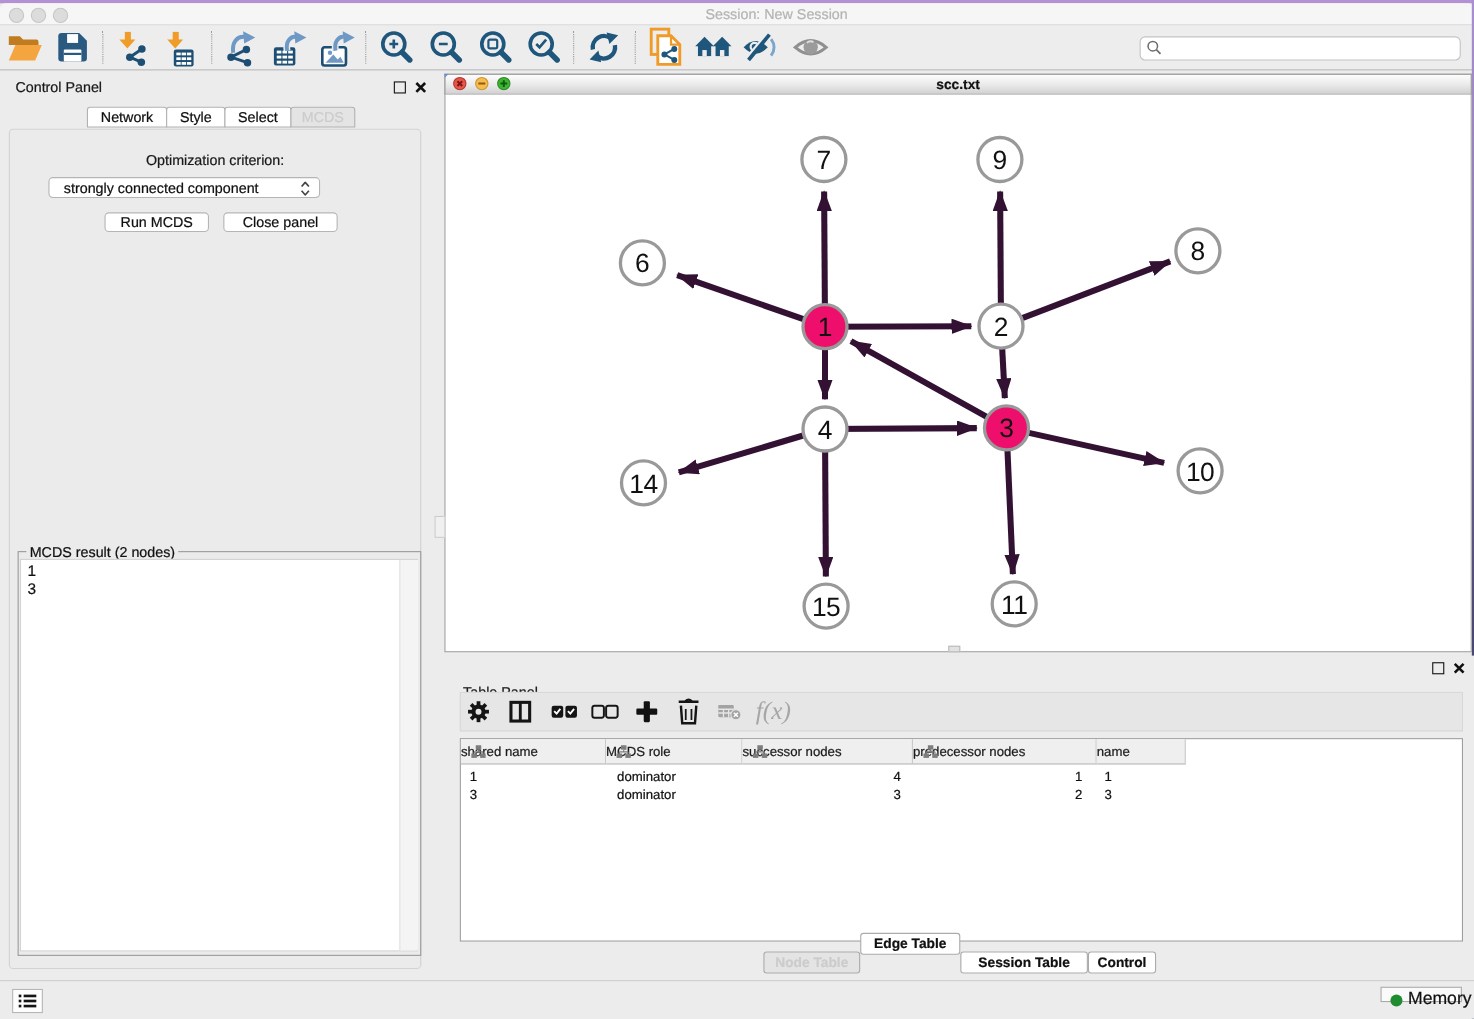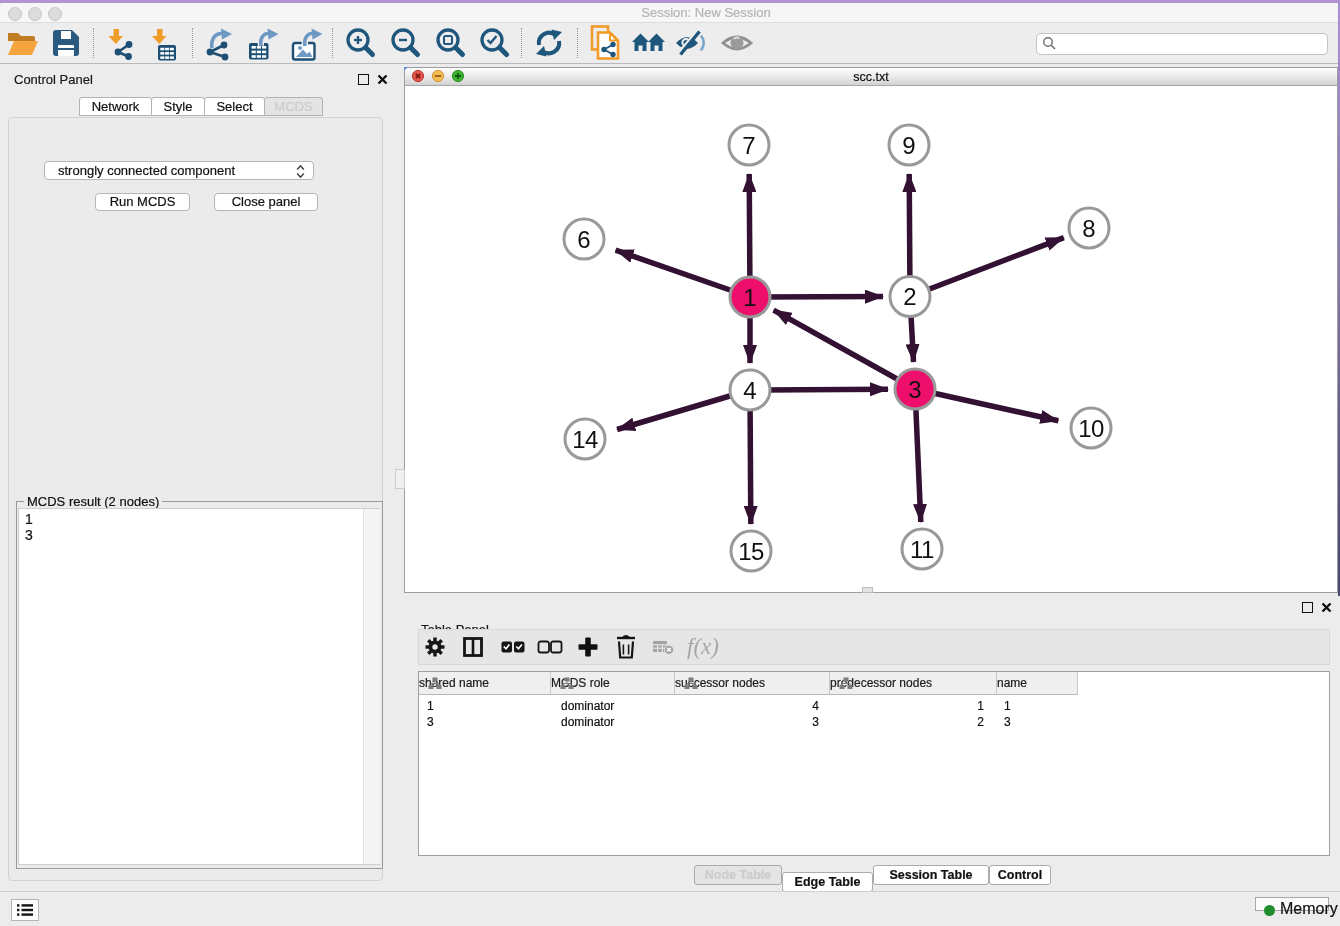--- a/index.html
+++ b/index.html
@@ -14,30 +14,30 @@
   #toolbar{left:0;top:22px;width:1340px;height:42px;background:#ededed;border-top:1px solid #dcdcdc;border-bottom:1px solid #b9b9b9;box-sizing:border-box;}
   .vsep{top:28px;width:0;height:30px;border-left:1px dotted #9a9a9a;}
   #searchbox{left:1036px;top:33px;width:290px;height:20px;background:#fff;border:1px solid #c3c3c3;border-radius:5px;}
   #rightedge{left:1338px;top:0;width:2px;height:926px;background:linear-gradient(#a98fd0,#8577a8 30%,#4d4a74 60%,#20355f);}
   
   #leftpanel{left:0;top:65px;width:391px;height:826px;background:#ececec;}
   .paneltitle{font-size:13px;color:#1a1a1a;}
   .tab{position:absolute;top:32px;height:19px;background:#fff;border:1px solid #b2b2b2;border-radius:3px 3px 0 0;box-sizing:border-box;font-size:13px;text-align:center;line-height:18px;color:#111;}
   #innerbox{left:8px;top:52px;width:375px;height:764px;border:1px solid #d2d2d2;border-radius:4px;background:#ebebeb;box-sizing:border-box;}
   #optlabel{left:0;top:73px;width:391px;text-align:center;font-size:13px;color:#1a1a1a;}
-  #dropdown{left:44px;top:96px;width:270px;height:19px;background:#fff;border:1px solid #b5b5b5;border-radius:4px;font-size:13px;line-height:18px;color:#111;box-sizing:border-box;padding-left:13px;}
+  #dropdown{left:44px;top:96px;width:247px;height:19px;background:#fff;border:1px solid #b5b5b5;border-radius:4px;font-size:13px;line-height:18px;color:#111;box-sizing:border-box;padding-left:13px;}
   .pbtn{position:absolute;height:18px;background:#fff;border:1px solid #b5b5b5;border-radius:4px;box-sizing:border-box;font-size:13px;text-align:center;line-height:16px;color:#111;}
   #fieldset{left:16px;top:436px;width:367px;height:368px;border:1px solid #9a9a9a;box-sizing:border-box;}
   #legend{left:24px;top:429px;background:#ebebeb;padding:0 3px;font-size:13px;color:#111;}
   #mlist{left:18px;top:443px;width:362px;height:357px;background:#fff;border:1px solid #cfcfcf;box-sizing:border-box;}
   #mscroll{left:363px;top:444px;width:16px;height:355px;background:#f4f4f4;border-left:1px solid #e2e2e2;}
   
   #netwin{left:404px;top:67px;width:934px;height:526px;background:#fff;border:1px solid #9e9e9e;box-sizing:border-box;}
   #nettitle{left:404px;top:67px;width:934px;height:19px;background:linear-gradient(#fdfdfd,#e9e9e9 55%,#d2d2d2);border:1px solid #9e9e9e;border-bottom:1px solid #a8a8a8;box-sizing:border-box;}
-  #netname{left:404px;top:70px;width:934px;text-align:center;font-size:12.5px;font-weight:normal;color:#111;}
+  #netname{left:404px;top:70px;width:934px;text-align:center;font-size:12.5px;font-weight:bold;color:#111;}
   
   #tablepanel{left:404px;top:596px;width:936px;height:295px;background:#ececec;}
   #ttoolbar{left:14px;top:33px;width:912px;height:36px;background:#e6e6e6;border:1px solid #d8d8d8;box-sizing:border-box;}
   #tablearea{left:14px;top:75px;width:912px;height:185px;background:#fff;border:1px solid #9e9e9e;box-sizing:border-box;}
   .hicon{position:absolute;left:9px;top:5px;}
   .thcell{position:absolute;top:0;height:23px;background:#efefef;border-right:1px solid #c9c9c9;border-bottom:1px solid #b9b9b9;box-sizing:border-box;font-size:12px;color:#1a1a1a;line-height:22px;}
   .trow{position:absolute;font-size:12px;color:#111;}
   .btab{position:absolute;height:20px;background:#fff;border:1px solid #ababab;border-radius:3px;box-sizing:border-box;font-size:12.5px;font-weight:bold;text-align:center;line-height:18px;color:#111;}
   
   #statusbar{left:0;top:891px;width:1340px;height:35px;background:#ececec;border-top:1px solid #cfcfcf;box-sizing:border-box;}
@@ -219,26 +219,27 @@
   <div class="abs paneltitle" style="left:14px;top:7px;">Control Panel</div>
   <div class="abs" style="left:358px;top:9px;width:9px;height:9px;border:1.5px solid #111;"></div>
   <svg class="abs" style="left:377px;top:9px;" width="11" height="11" viewBox="0 0 11 11">
       <path d="M1.5,1.5 L9.5,9.5 M9.5,1.5 L1.5,9.5" stroke="#111" stroke-width="2.4"></path>
     </svg>
   <div class="abs tab" style="left:79px;width:73px;">Network</div>
   <div class="abs tab" style="left:151px;width:54px;">Style</div>
   <div class="abs tab" style="left:204px;width:61px;">Select</div>
   <div class="abs tab" style="left:264px;width:59px;background:#e4e4e4;color:#ccc;">MCDS</div>
   <div class="abs" id="innerbox"></div>
+  <div class="abs" id="optlabel">Optimization criterion:</div>
   <div class="abs" id="dropdown">strongly connected component<svg style="position:absolute;right:8px;top:3px;" width="9" height="13" viewBox="0 0 9 13">
         <path d="M1.2 4.6 L4.5 0.8 L7.8 4.6" fill="none" stroke="#444" stroke-width="1.5"></path>
         <path d="M1.2 8.4 L4.5 12.2 L7.8 8.4" fill="none" stroke="#444" stroke-width="1.5"></path>
       </svg></div>
   <div class="abs pbtn" style="left:95px;top:128px;width:95px;">Run MCDS</div>
-  <div class="abs pbtn" style="left:214px;top:128px;width:104px;">Close panel</div>
+  <div class="abs pbtn" style="left:203px;top:128px;width:104px;">Close panel</div>
   <div class="abs" id="fieldset"></div>
   <div class="abs" id="legend">MCDS result (2 nodes)</div>
   <div class="abs" id="mlist">
       <div style="padding:2px 0 0 6px;font-size:14px;color:#111;line-height:16px;">1<br>3</div>
     </div>
   <div class="abs" id="mscroll"></div>
 </div>
 
 <div class="abs" style="left:0px;top:97px;"></div>
 
@@ -408,21 +409,21 @@
     <div class="trow" style="left:380px;top:27px;width:20px;text-align:right;">4</div>
     <div class="trow" style="left:545px;top:27px;width:20px;text-align:right;">1</div>
     <div class="trow" style="left:585px;top:27px;">1</div>
     <div class="trow" style="left:8px;top:43px;">3</div>
     <div class="trow" style="left:142px;top:43px;">dominator</div>
     <div class="trow" style="left:380px;top:43px;width:20px;text-align:right;">3</div>
     <div class="trow" style="left:545px;top:43px;width:20px;text-align:right;">2</div>
     <div class="trow" style="left:585px;top:43px;">3</div>
   </div>
   <div class="abs btab" style="left:290px;top:269px;width:88px;background:#e4e4e4;color:#ccc;">Node Table</div>
-  <div class="abs btab" style="left:378px;top:276px;width:91px;">Edge Table</div>
+  <div class="abs btab" style="left:378px;top:252px;width:91px;">Edge Table</div>
   <div class="abs btab" style="left:469px;top:269px;width:116px;">Session Table</div>
   <div class="abs btab" style="left:585px;top:269px;width:62px;">Control</div>
 </div>
 
 <div class="abs" id="statusbar"></div>
 <div class="abs" id="listbtn"><svg width="26" height="20" viewBox="0 0 26 20">
       <g fill="#151515">
         <rect x="5" y="4.2" width="2.4" height="2.4"></rect>
         <rect x="5" y="8.8" width="2.4" height="2.4"></rect>
         <rect x="5" y="13.4" width="2.4" height="2.4"></rect>

